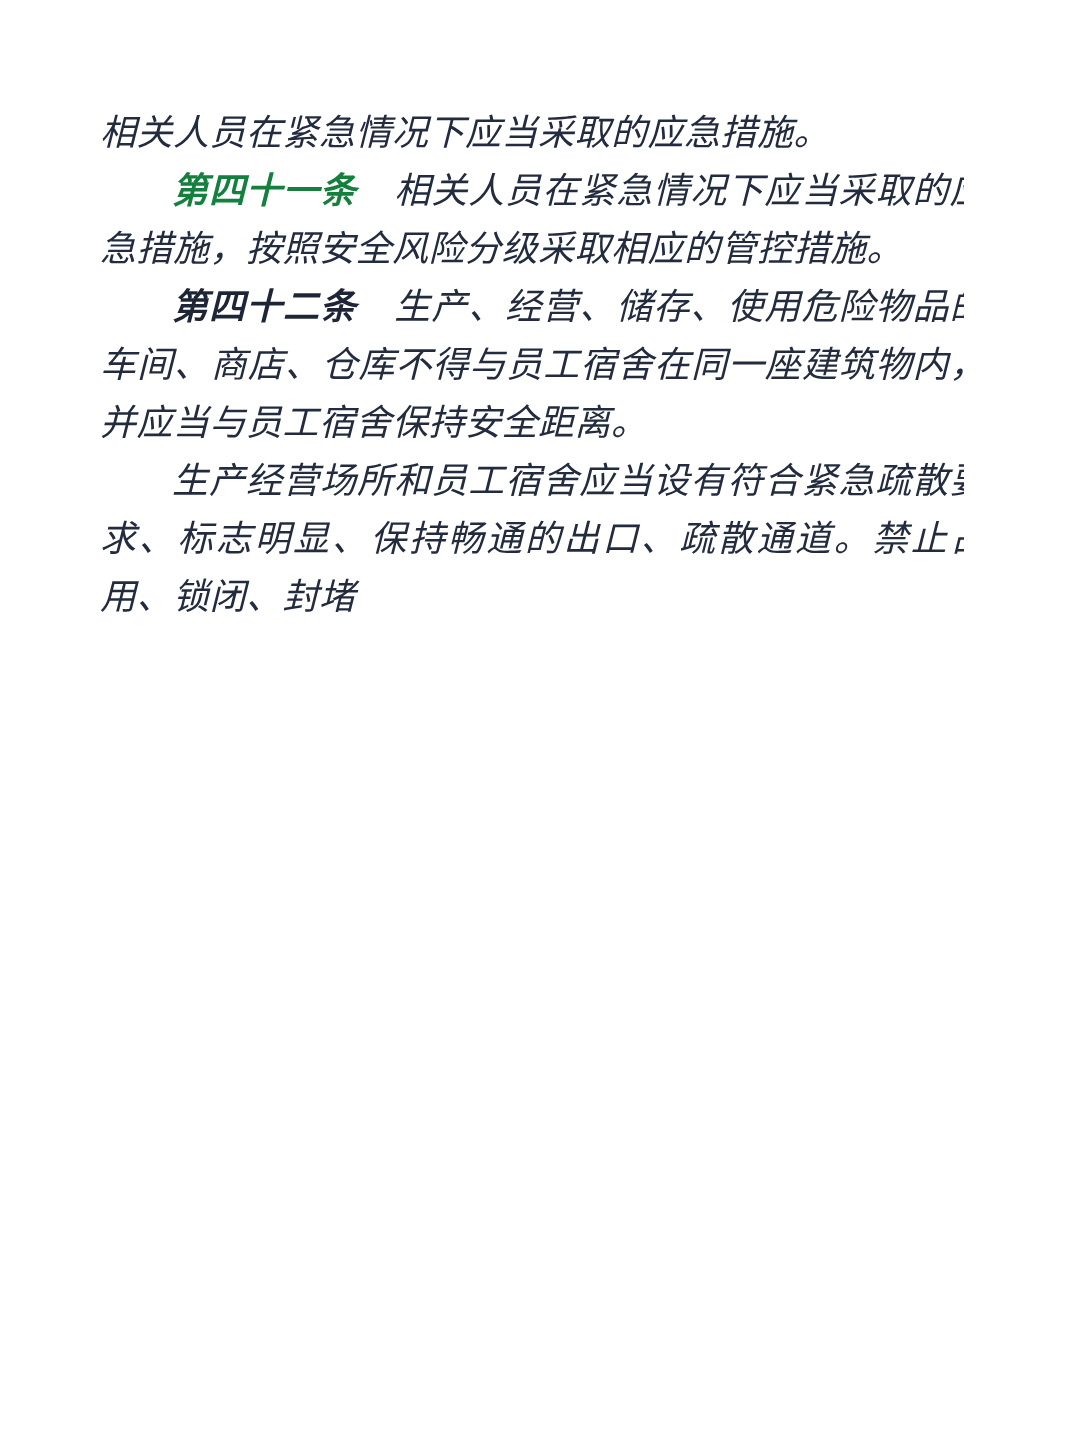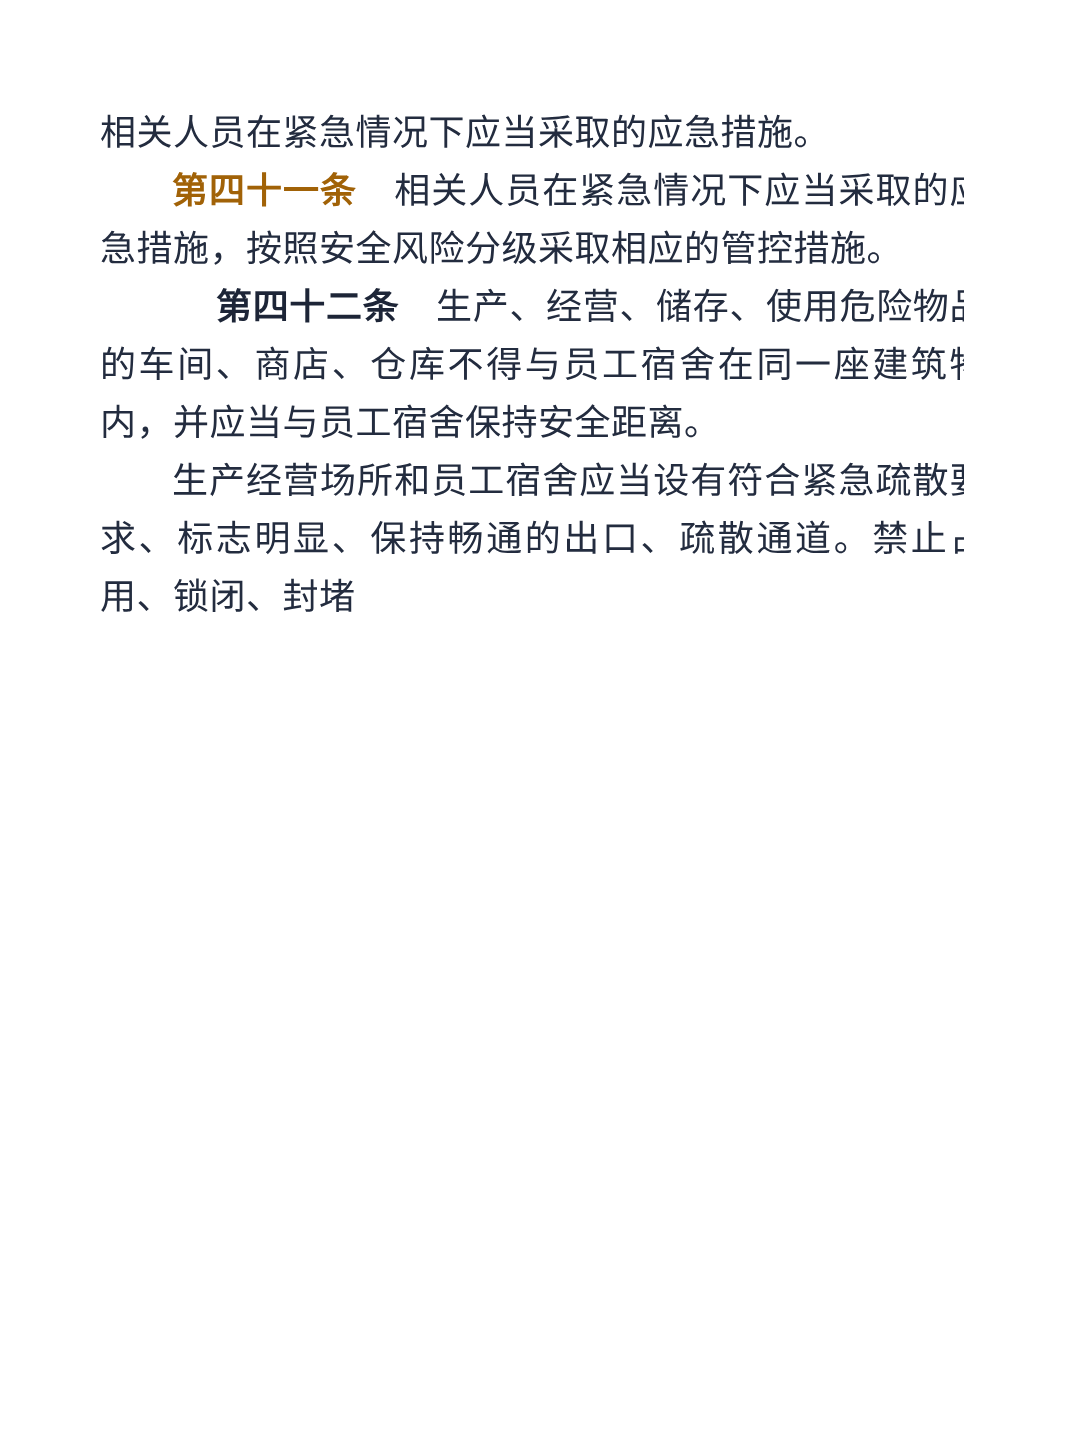--- a/index.html
+++ b/index.html
@@ -11,20 +11,21 @@
     height: 1456px;
     background: #ffffff;
     font-family: "Liberation Serif", serif;
   }
   .page {
     position: relative;
     width: 964px;
     height: 1456px;
     background: #ffffff;
     overflow: hidden;
+    font-style: italic;
   }
   .content {
     position: absolute;
     top: 104px;
     left: 100px;
     width: 886px;
     color: #232c3f;
     font-size: 36px;
     line-height: 58px;
     text-align: justify;
@@ -45,22 +46,22 @@
 </style>
 </head>
 <body style="background: rgb(255, 255, 255);">
 
 <div class="page">
   <div class="content" style="color: rgb(35, 44, 63);">
 
     <p>相关人员在紧急情况下应当采取的应急措施。</p>
 
 
-    <p class="indent"><span class="term" style="color: #a16207;">第四十一条</span><span>　相关人员在紧急情况下应当采取的应急措施，按照安全风险分级采取相应的管控措施。</span></p>
+    <p class="indent"><span class="term" style="color: #15803d;">第四十一条</span><span>　相关人员在紧急情况下应当采取的应急措施，按照安全风险分级采取相应的管控措施。</span></p>
 
 
 
-    <p class="indent"><span class="term" style="color: rgb(29, 37, 55); margin-left: 44px;">第四十二条</span><span>　生产、经营、储存、使用危险物品的车间、商店、仓库不得与员工宿舍在同一座建筑物内，并应当与员工宿舍保持安全距离。</span></p>
+    <p class="indent"><span class="term" style="color: rgb(29, 37, 55);">第四十二条</span><span>　生产、经营、储存、使用危险物品的车间、商店、仓库不得与员工宿舍在同一座建筑物内，并应当与员工宿舍保持安全距离。</span></p>
 
     <p class="indent">生产经营场所和员工宿舍应当设有符合紧急疏散要求、标志明显、保持畅通的出口、疏散通道。禁止占用、锁闭、封堵</p>
 
   </div>
 </div>
 
 </body></html>

